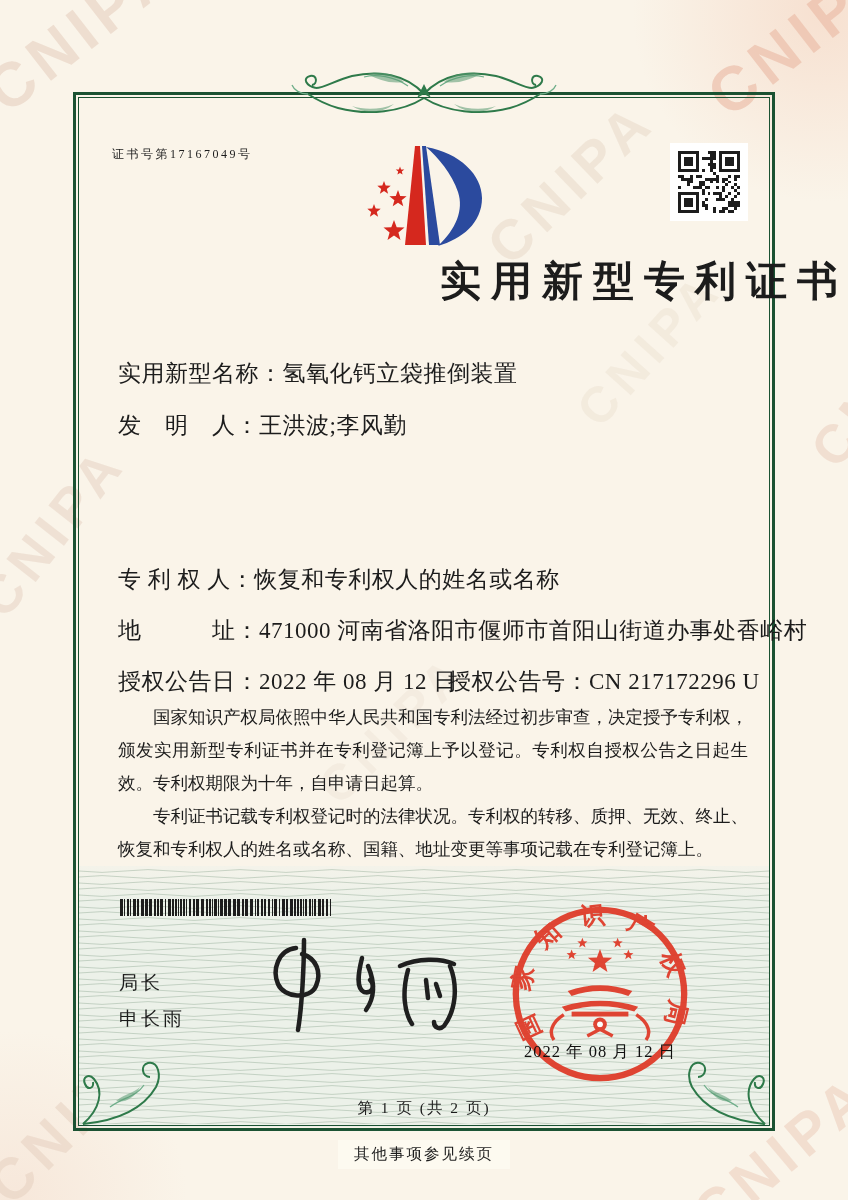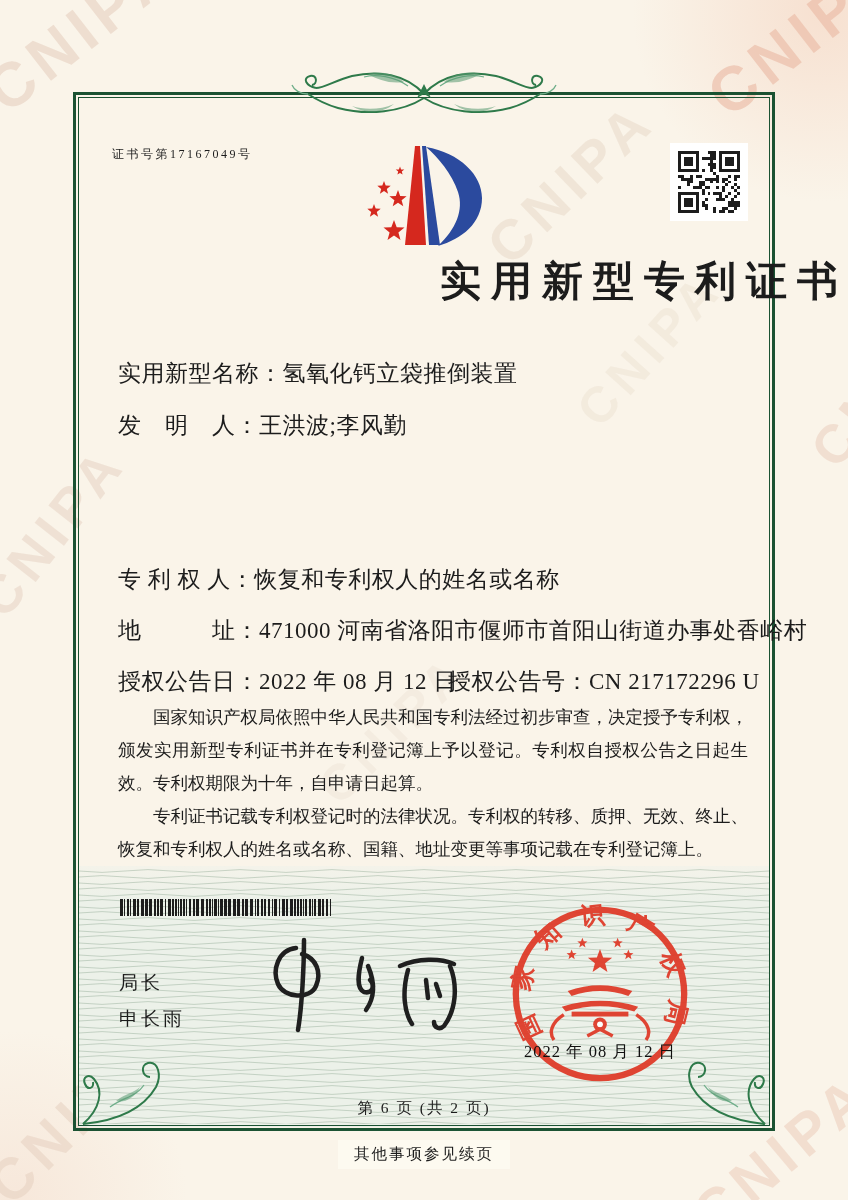--- a/index.html
+++ b/index.html
@@ -444,16 +444,16 @@
       <path d="M82,138 L95,131 L108,138" stroke="#df3826" stroke-width="3.5" fill="none"></path>
     <polygon points="95.0,49.0 98.2,57.6 107.4,58.0 100.2,63.7 102.6,72.5 95.0,67.5 87.4,72.5 89.8,63.7 82.6,58.0 91.8,57.6" fill="#df3826"></polygon>
         <polygon points="66.0,49.5 67.4,53.1 71.2,53.3 68.2,55.7 69.2,59.4 66.0,57.3 62.8,59.4 63.8,55.7 60.8,53.3 64.6,53.1" fill="#df3826"></polygon>
         <polygon points="77.0,37.5 78.4,41.1 82.2,41.3 79.2,43.7 80.2,47.4 77.0,45.3 73.8,47.4 74.8,43.7 71.8,41.3 75.6,41.1" fill="#df3826"></polygon>
         <polygon points="113.0,37.5 114.4,41.1 118.2,41.3 115.2,43.7 116.2,47.4 113.0,45.3 109.8,47.4 110.8,43.7 107.8,41.3 111.6,41.1" fill="#df3826"></polygon>
         <polygon points="124.0,49.5 125.4,53.1 129.2,53.3 126.2,55.7 127.2,59.4 124.0,57.3 120.8,59.4 121.8,55.7 118.8,53.3 122.6,53.1" fill="#df3826"></polygon>
       </g>
   </svg>
   <div class="seal-date">2022 年 08 月 12 日</div>
 
-  <div class="page-info">第 6 页 (共 2 页)</div>
+  <div class="page-info">第 1 页 (共 2 页)</div>
   <div class="footnote">其他事项参见续页</div>
 
 </div>
 
 </body></html>

